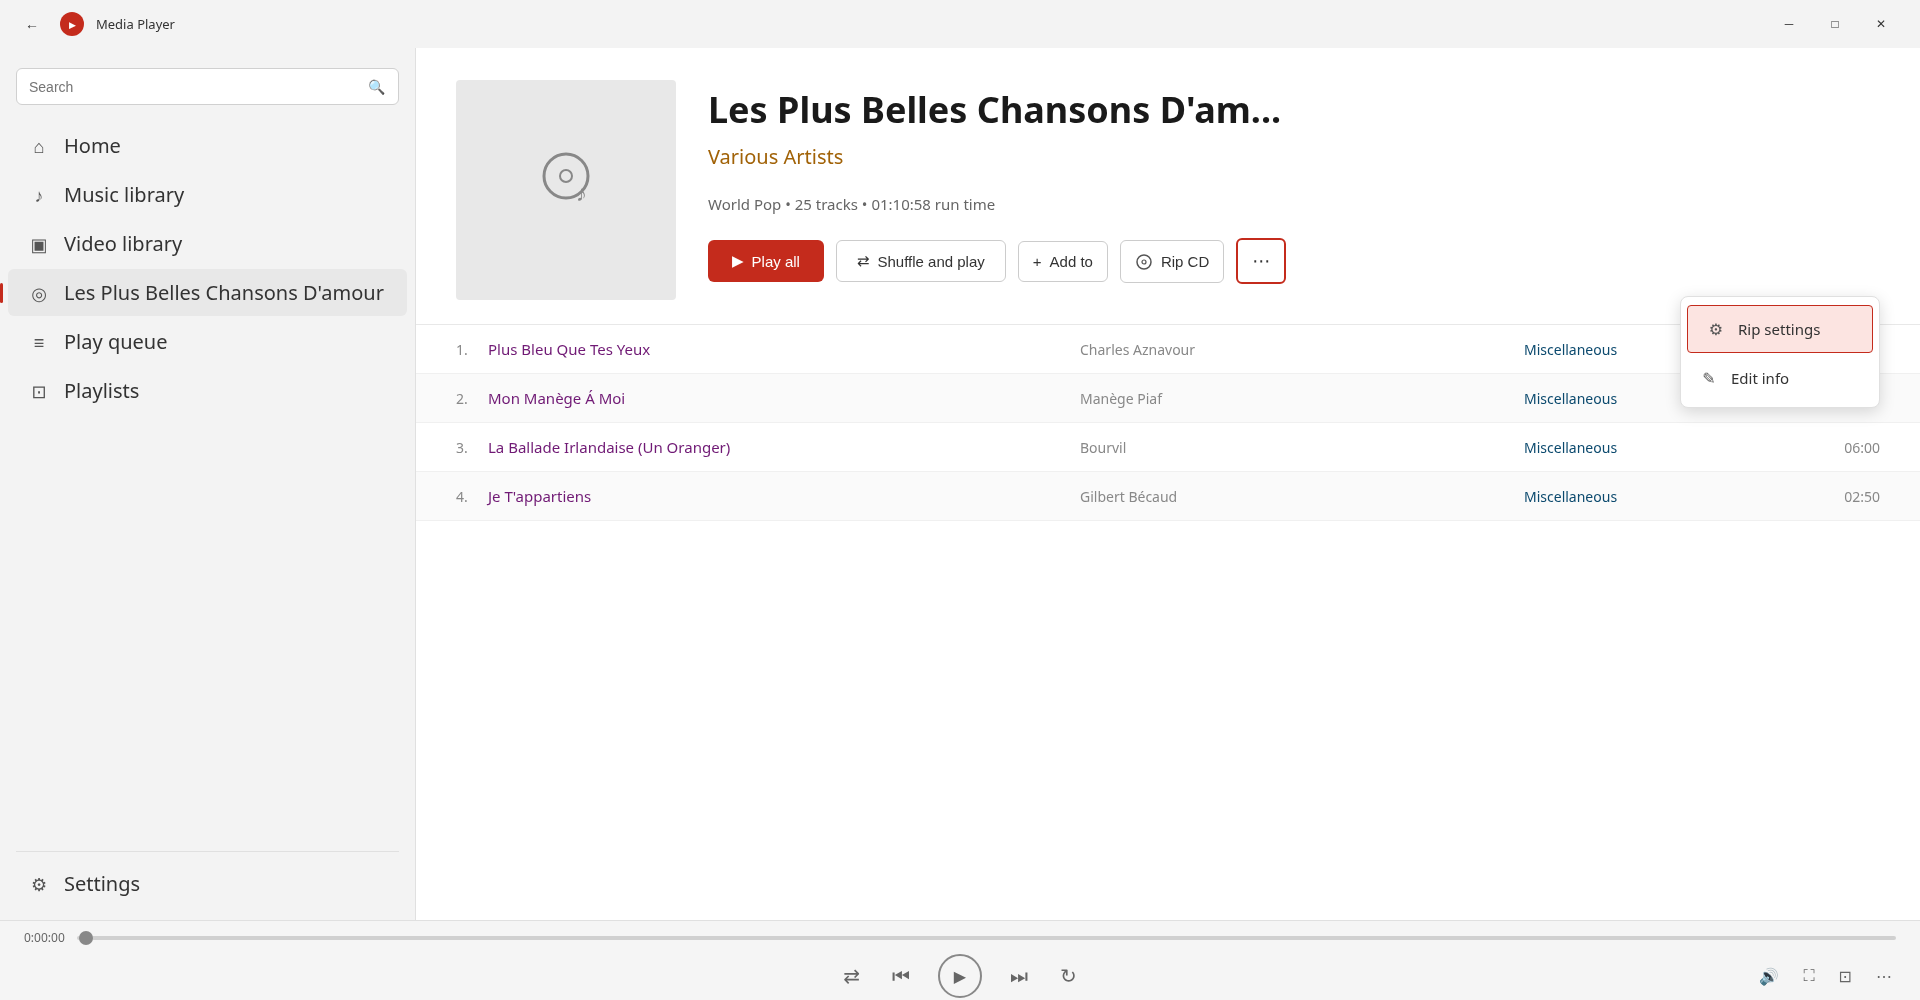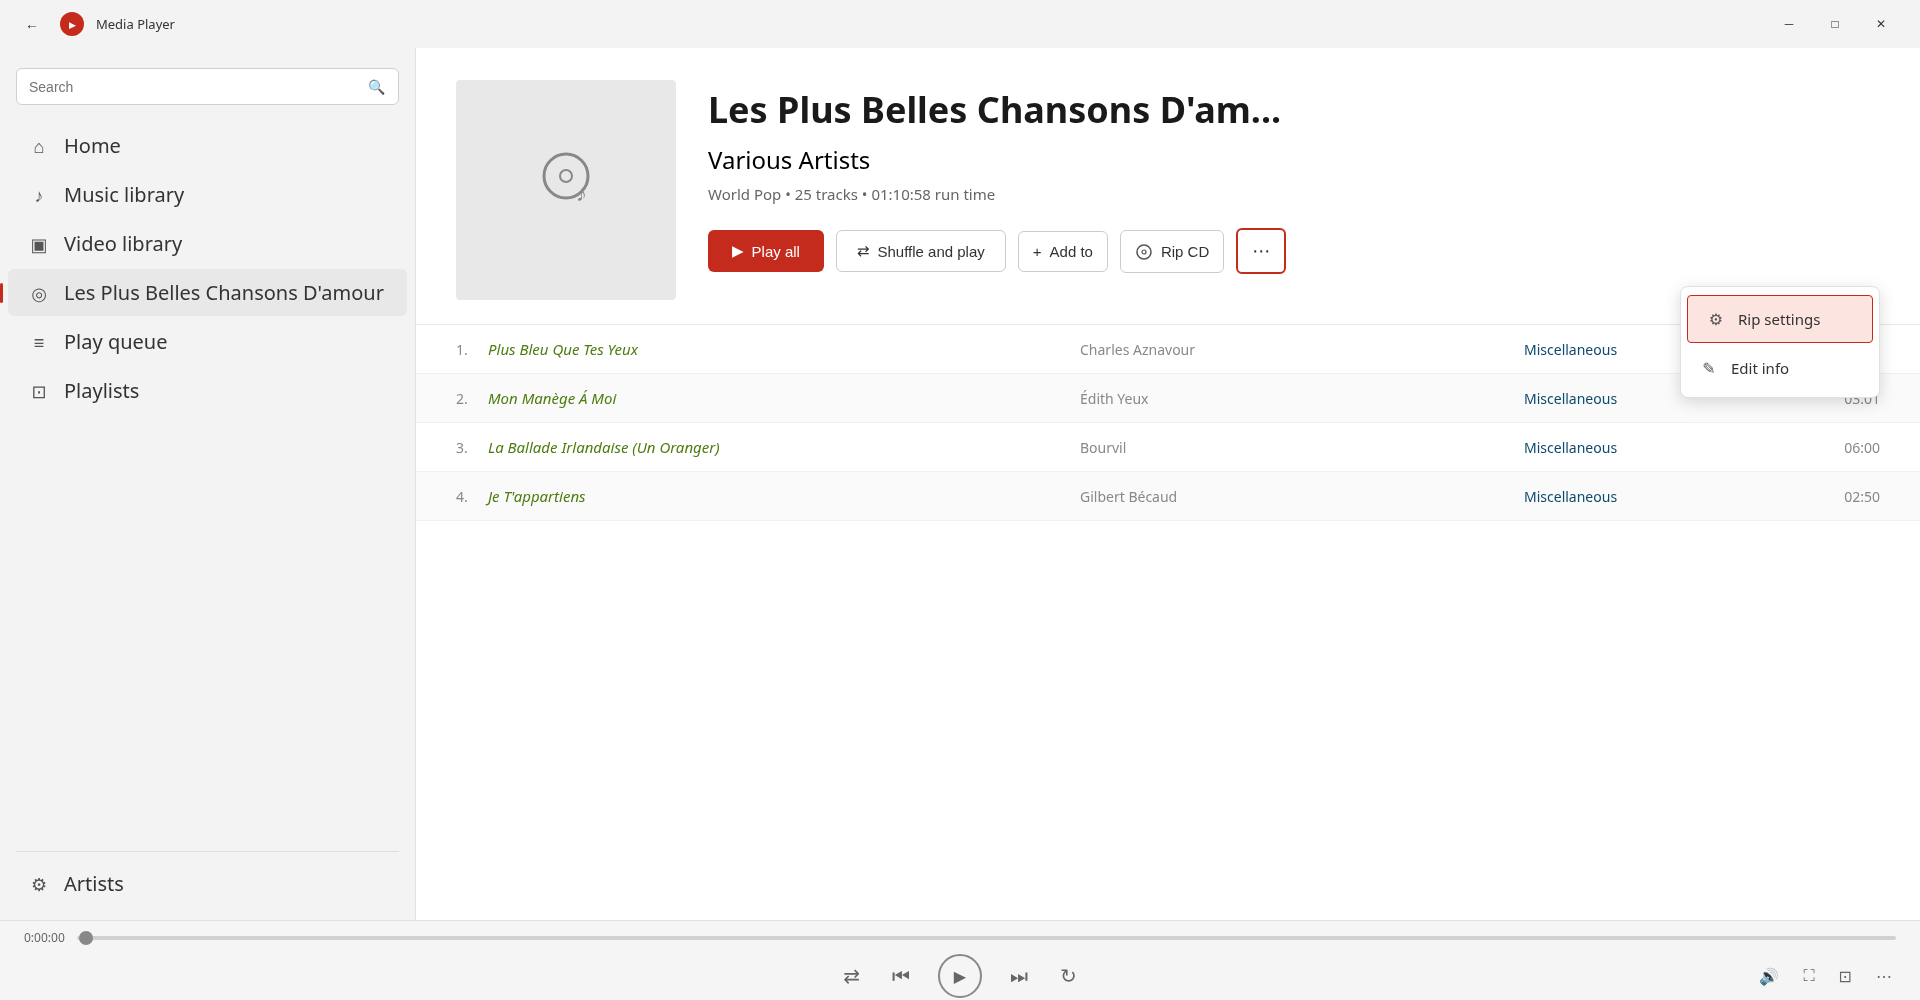--- a/index.html
+++ b/index.html
@@ -47,21 +47,21 @@
 
     
     .content { flex: 1; background: white; display: flex; flex-direction: column; overflow: hidden; }
 
     
     .album-header { padding: 32px 40px 24px; display: flex; align-items: flex-start; gap: 32px; border-bottom: 1px solid #e8e8e8; flex-shrink: 0; }
     .album-art { width: 220px; height: 220px; background: #e8e8e8; border-radius: 4px; display: flex; align-items: center; justify-content: center; flex-shrink: 0; }
     .album-art-placeholder { font-size: 64px; color: #888; }
     .album-info { flex: 1; padding-top: 8px; }
     .album-title { font-size: 36px; font-weight: 700; color: #1a1a1a; margin-bottom: 12px; line-height: 1.2; }
-    .album-artist { font-size: 24px; color: #000000; margin-bottom: 8px; }
+    .album-artist { font-size: 20px; color: #a16207; margin-bottom: 24px; }
     .album-meta { font-size: 15px; color: #666; margin-bottom: 24px; }
     .album-actions { display: flex; align-items: center; gap: 12px; position: relative; }
     .btn-play-all { background: #c42b1c; color: white; border: none; border-radius: 6px; padding: 12px 24px; font-size: 15px; cursor: pointer; display: flex; align-items: center; gap: 8px; font-weight: 500; }
     .btn-secondary { background: transparent; border: 1px solid #ccc; border-radius: 6px; padding: 11px 20px; font-size: 15px; cursor: pointer; display: flex; align-items: center; gap: 8px; color: #333; }
     .btn-icon { background: transparent; border: 1px solid #ccc; border-radius: 6px; padding: 11px 14px; font-size: 15px; cursor: pointer; color: #333; display: flex; align-items: center; gap: 8px; }
     .btn-more {
       background: transparent; border: 2px solid #c42b1c; border-radius: 6px;
       padding: 10px 14px; font-size: 18px; cursor: pointer; color: #333;
       display: flex; align-items: center;
     }
@@ -80,21 +80,21 @@
     .dropdown-icon { font-size: 16px; color: #555; width: 20px; text-align: center; }
 
     
     .track-list { flex: 1; overflow-y: auto; }
     .track-row {
       display: flex; align-items: center; padding: 14px 40px;
       border-bottom: 1px solid #f0f0f0; cursor: pointer;
     }
     .track-row.alt { background: #fafafa; }
     .track-num { width: 32px; font-size: 14px; color: #888; flex-shrink: 0; }
-    .track-title { flex: 2; font-size: 15px; color: #4d7c0f; font-style: italic; }
+    .track-title { flex: 2; font-size: 15px; color: #701a75; }
     .track-artist { flex: 1.5; font-size: 14px; color: #888; }
     .track-genre { flex: 1; font-size: 14px; color: #0c4a6e; }
     .track-duration { width: 60px; text-align: right; font-size: 14px; color: #888; }
 
     
     .player-bar {
       height: 80px; background: #f5f5f5; border-top: 1px solid #e0e0e0;
       display: flex; flex-direction: column; padding: 8px 24px; flex-shrink: 0;
     }
     .progress-bar-container { display: flex; align-items: center; gap: 8px; margin-bottom: 8px; width: 100%; }
@@ -153,21 +153,21 @@
     </div>
     <div class="nav-item">
       <span class="nav-icon">⊡</span>
       <span class="nav-label">Playlists</span>
     </div>
 
     <div class="sidebar-bottom">
       <div class="divider"></div>
       <div class="nav-item">
         <span class="nav-icon">⚙</span>
-        <span class="nav-label">Artists</span>
+        <span class="nav-label">Settings</span>
       </div>
     </div>
   </div>
 
   <div class="content">
 
     <div class="album-header">
       <div class="album-art">
         <span class="album-art-placeholder">
           <svg width="80" height="80" viewBox="0 0 80 80" fill="none">
@@ -231,21 +231,21 @@
       <div class="track-row">
         <span class="track-num">1.</span>
         <span class="track-title">Plus Bleu Que Tes Yeux</span>
         <span class="track-artist">Charles Aznavour</span>
         <span class="track-genre">Miscellaneous</span>
         <span class="track-duration">03:04</span>
       </div>
       <div class="track-row alt">
         <span class="track-num">2.</span>
         <span class="track-title">Mon Manège Á Moi</span>
-        <span class="track-artist">Édith Yeux</span>
+        <span class="track-artist">Manège Piaf</span>
         <span class="track-genre">Miscellaneous</span>
         <span class="track-duration">03:01</span>
       </div>
       <div class="track-row">
         <span class="track-num">3.</span>
         <span class="track-title">La Ballade Irlandaise (Un Oranger)</span>
         <span class="track-artist">Bourvil</span>
         <span class="track-genre">Miscellaneous</span>
         <span class="track-duration">06:00</span>
       </div>

